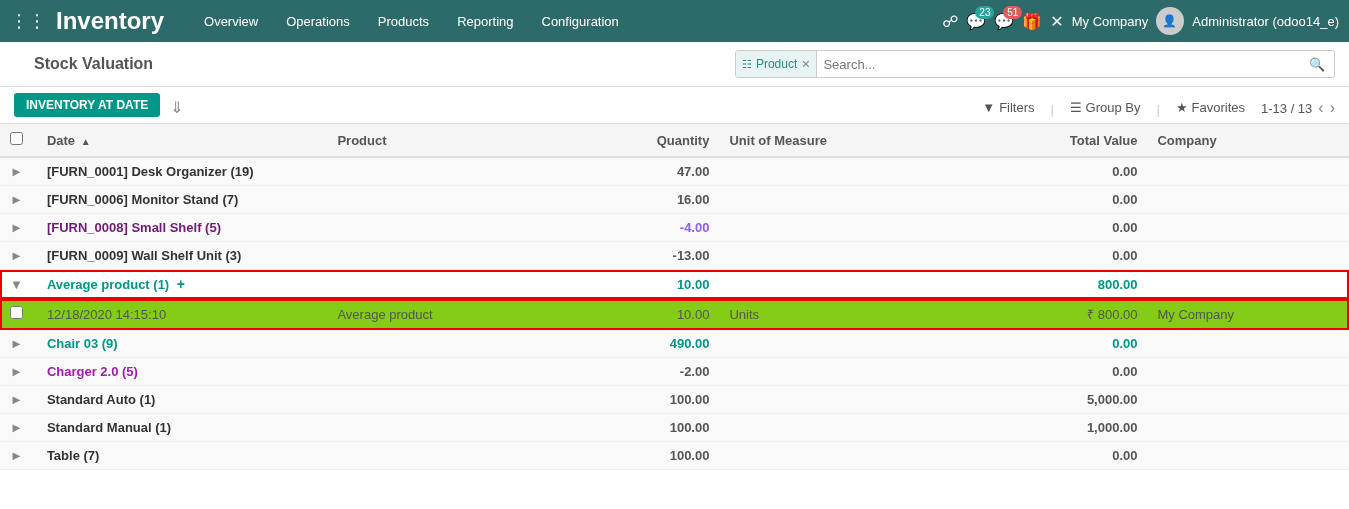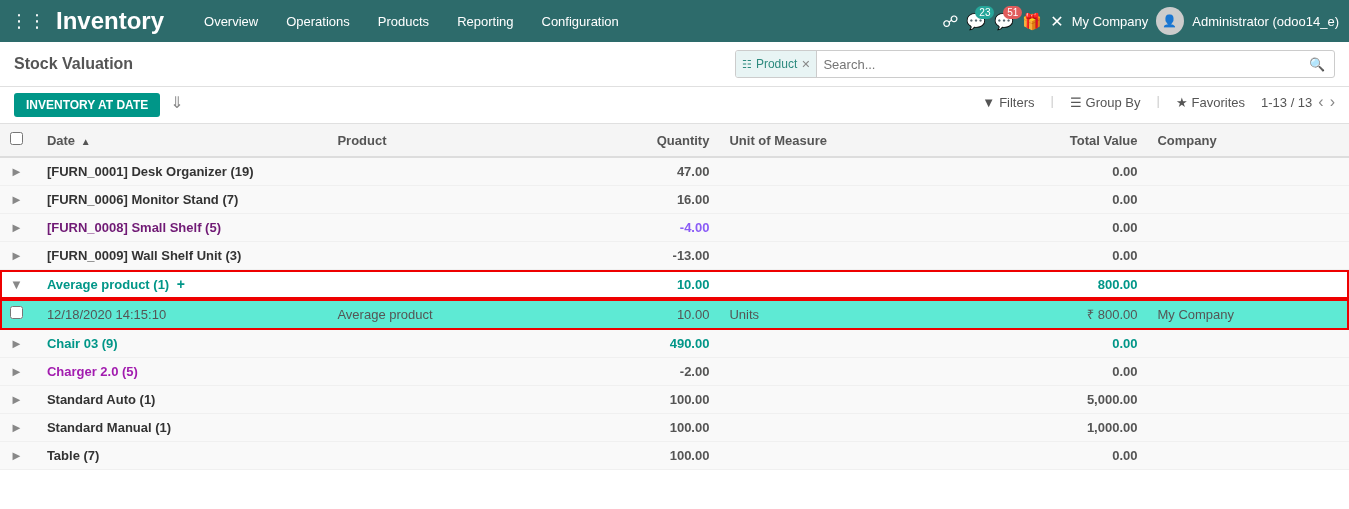--- a/index.html
+++ b/index.html
@@ -49,21 +49,21 @@
 
     
     .toolbar {
       display: flex;
       align-items: center;
       padding: 8px 14px;
       border-bottom: 1px solid #e0e0e0;
       background: #fff;
       gap: 8px;
     }
-    .toolbar .page-title { font-size: 16px; font-weight: bold; color: #555; flex: 0 0 auto; }
+    .toolbar .page-title { font-size: 16px; font-weight: bold; color: #555; flex: 0 0 auto; margin-left: 20px; }
     .toolbar-right { display: flex; align-items: center; margin-left: auto; gap: 6px; }
     .search-bar {
       display: flex;
       align-items: center;
       border: 1px solid #ccc;
       border-radius: 3px;
       overflow: hidden;
       height: 28px;
       width: 600px;
     }
@@ -86,21 +86,21 @@
       flex: 1;
       padding: 0 6px;
       font-size: 13px;
       height: 100%;
     }
     .search-icon-btn { padding: 0 8px; cursor: pointer; color: #888; }
 
     
     .filter-bar {
       display: flex;
-      align-items: flex-start;
+      align-items: flex-end;
       padding: 6px 14px;
       background: #fff;
       border-bottom: 1px solid #e0e0e0;
       gap: 10px;
     }
     .action-btn {
       background: #009688;
       color: #fff;
       border: none;
       padding: 5px 12px;
@@ -155,21 +155,21 @@
     tbody td { padding: 6px 10px; font-size: 13px; color: #555; }
     tbody td.right { text-align: right; }
 
     .group-row { background: #f9f9f9; }
     .group-row td { font-weight: bold; color: #333; }
     .group-row .expand-icon { color: #888; margin-right: 4px; }
     .group-row .add-btn { color: #009688; cursor: pointer; margin-left: 4px; font-size: 14px; }
 
     
     .highlighted-group { outline: 2px solid #e00; outline-offset: -2px; background: #fff; }
-    .highlighted-row { outline: 2px solid #e00; outline-offset: -2px; background: #5eead4; }
+    .highlighted-row { outline: 2px solid #e00; outline-offset: -2px; background: #84cc16; }
     .checkbox-cell { width: 30px; }
     .sort-arrow { font-size: 10px; margin-left: 2px; }
 
     .icon-rel { position: relative; display: inline-block; }
   </style>
 </head>
 <body>
 
 <div class="top-nav">
   <span class="grid-icon">⋮⋮</span>

